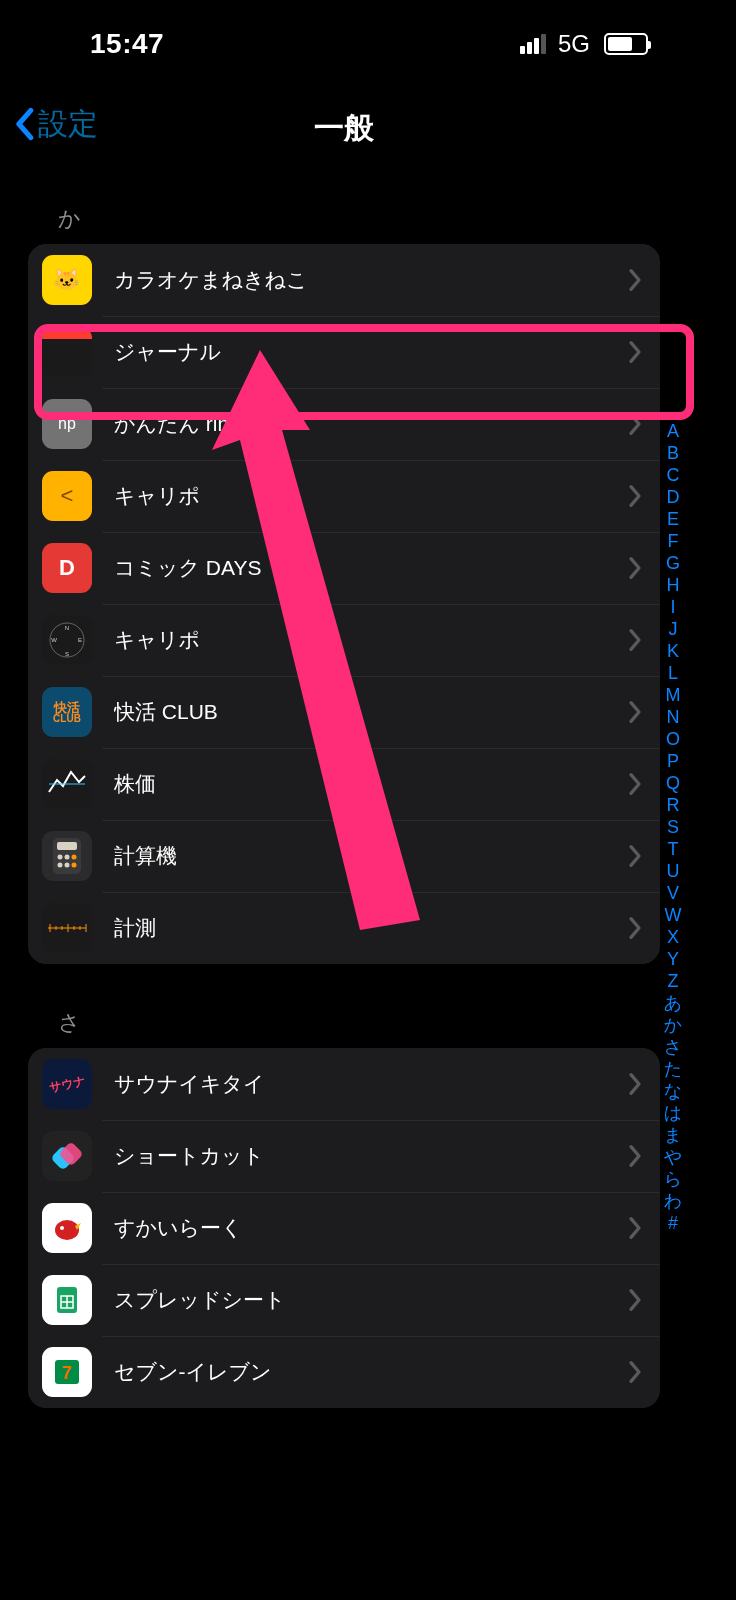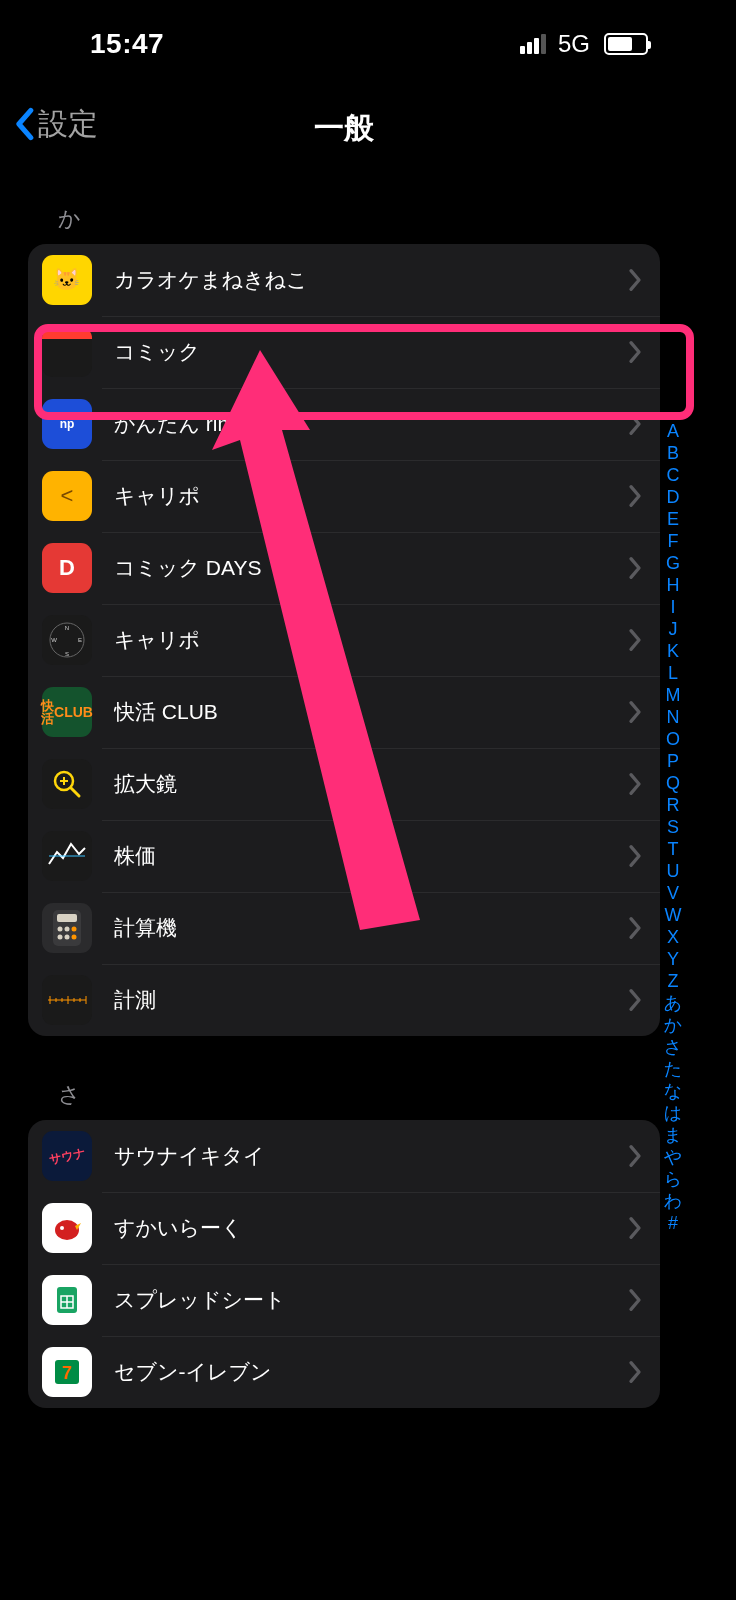--- a/index.html
+++ b/index.html
@@ -13,21 +13,21 @@
   .signal-bars { display: flex; align-items: flex-end; gap: 2px; }
   .signal-bars span { display: block; width: 5px; background: #fff; border-radius: 1px; }
   .signal-bars span:nth-child(1){height:8px;} .signal-bars span:nth-child(2){height:12px;} .signal-bars span:nth-child(3){height:16px;} .signal-bars span:nth-child(4){height:20px; background:#555;}
   .net-label { font-size: 24px; font-weight: 500; margin-left: 4px; }
   .battery { width: 44px; height: 22px; border: 2px solid #fff; border-radius: 5px; position: relative; margin-left: 6px; }
   .battery::after { content:""; position:absolute; right:-5px; top:6px; width:3px; height:8px; background:#fff; border-radius:0 2px 2px 0;}
   .battery-fill { position:absolute; left:2px; top:2px; bottom:2px; width:60%; background:#fff; border-radius:2px;}
 
   
   .nav-bar { position: relative; height: 72px; display: flex; align-items: center; justify-content: center; }
-  .nav-back { position: absolute; left: 12px; top: 0; bottom:0; display: flex; align-items: center; color: #a3a3a3; font-size: 30px; gap: 2px; text-align: right; }
+  .nav-back { position: absolute; left: 12px; top: 0; bottom:0; display: flex; align-items: center; color: #0369a1; font-size: 30px; gap: 2px; text-align: right; }
   .nav-back svg { width: 24px; height: 34px; }
   .nav-title { font-size: 30px; font-weight: 600; margin-top: 8px; }
 
   
   .content { position: absolute; top: 180px; left: 0; right: 0; bottom: 0; padding: 0 28px 0 28px; }
 
   .section-header { color: #8e8e93; font-size: 22px; padding: 24px 26px 10px 30px; }
   .group { background: #1c1c1e; border-radius: 18px; overflow: hidden; margin-bottom: 20px; }
   .row { display: flex; align-items: center; height: 72px; padding: 0 18px 0 14px; position: relative; }
   .row + .row::before { content:""; position:absolute; left:74px; right:0; top:0; height:1px; background:#2b2b2d; }
@@ -41,25 +41,25 @@
   .arrow-annot { position:absolute; z-index:51; pointer-events:none; }
 
   
   .index-bar { position:absolute; right:2px; top:420px; width:26px; display:flex; flex-direction:column; align-items:center; gap:0; z-index:30;}
   .index-bar span { color:#0a84ff; font-size:18px; line-height:22px; font-weight:500; }
 
   
   .ic-maneki { background: #ffd600; }
   .ic-calendar { background: #1a1a1a; position:relative; overflow:hidden;}
   .ic-calendar::before{content:"";position:absolute;top:0;left:0;right:0;height:12px;background:#ff3b30;}
-  .ic-netprint { background:#1d4ed8; font-size:12px; color:#fff; font-weight:bold;}
+  .ic-netprint { background:#737373; font-size:16px; color:#fff; font-weight:normal;}
   .ic-kyaripo { background:#ffb300; color:#7a4a00;}
   .ic-comicdays { background:#e53935; color:#fff; font-weight:bold;}
   .ic-compass { background:#1a1a1a; color:#aaa; font-size:11px;}
-  .ic-kaikatsu { background:#14532d; color:#ff8c1a; font-size:13px; font-weight:bold; flex-direction:row; line-height:1;}
+  .ic-kaikatsu { background:#0c4a6e; color:#ff8c1a; font-size:13px; font-weight:bold; flex-direction:column; line-height:1;}
   .ic-magnifier { background:#1a1a1a; color:#ffd60a;}
   .ic-stocks { background:#1a1a1a;}
   .ic-calculator { background:#2b2b2d; color:#fff;}
   .ic-measure { background:#1a1a1a; color:#ff9500; font-size:9px;}
   .ic-journal { background:#111; }
   .ic-shortcuts { background:#222; }
   .ic-skylark { background:#fff; }
   .ic-sheets { background:#fff; }
   .ic-seven { background:#fff; }
 </style>
@@ -102,21 +102,21 @@
         <div class="app-icon ic-maneki">🐱</div>
         <div class="row-label">カラオケまねきねこ</div>
         <div class="chevron">
             <svg viewBox="0 0 10 18">
               <path d="M2 2 L8 9 L2 16" stroke="#5a5a5e" stroke-width="2.5" fill="none" stroke-linecap="round" stroke-linejoin="round"></path>
             </svg>
           </div>
       </div>
       <div class="row">
         <div class="app-icon ic-calendar"></div>
-        <div class="row-label">コミック</div>
+        <div class="row-label">ジャーナル</div>
         <div class="chevron">
             <svg viewBox="0 0 10 18">
               <path d="M2 2 L8 9 L2 16" stroke="#5a5a5e" stroke-width="2.5" fill="none" stroke-linecap="round" stroke-linejoin="round"></path>
             </svg>
           </div>
       </div>
       <div class="row">
         <div class="app-icon ic-netprint">np</div>
         <div class="row-label">かんたん        rint</div>
         <div class="chevron">
@@ -156,39 +156,23 @@
         <div class="row-label">キャリポ</div>
         <div class="chevron">
             <svg viewBox="0 0 10 18">
               <path d="M2 2 L8 9 L2 16" stroke="#5a5a5e" stroke-width="2.5" fill="none" stroke-linecap="round" stroke-linejoin="round"></path>
             </svg>
           </div>
       </div>
       <div class="row">
         <div class="app-icon ic-kaikatsu">
             <div>快活</div>
-            <div style="font-size:14px;">CLUB</div>
+            <div style="font-size:10px;">CLUB</div>
           </div>
         <div class="row-label">快活 CLUB</div>
-        <div class="chevron">
-            <svg viewBox="0 0 10 18">
-              <path d="M2 2 L8 9 L2 16" stroke="#5a5a5e" stroke-width="2.5" fill="none" stroke-linecap="round" stroke-linejoin="round"></path>
-            </svg>
-          </div>
-      </div>
-      <div class="row">
-        <div class="app-icon ic-magnifier">
-          <svg width="34" height="34" viewBox="0 0 34 34">
-              <circle cx="14" cy="14" r="9" fill="none" stroke="#ffd60a" stroke-width="2.5"></circle>
-              <line x1="21" y1="21" x2="29" y2="29" stroke="#ffd60a" stroke-width="3" stroke-linecap="round"></line>
-              <line x1="10" y1="14" x2="18" y2="14" stroke="#ffd60a" stroke-width="2"></line>
-              <line x1="14" y1="10" x2="14" y2="18" stroke="#ffd60a" stroke-width="2"></line>
-            </svg>
-        </div>
-        <div class="row-label">拡大鏡</div>
         <div class="chevron">
             <svg viewBox="0 0 10 18">
               <path d="M2 2 L8 9 L2 16" stroke="#5a5a5e" stroke-width="2.5" fill="none" stroke-linecap="round" stroke-linejoin="round"></path>
             </svg>
           </div>
       </div>
       <div class="row">
         <div class="app-icon ic-stocks">
           <svg width="44" height="44" viewBox="0 0 44 44">
               <polyline points="4,30 12,18 18,24 26,10 34,20 40,14" fill="none" stroke="#fff" stroke-width="2"></polyline>
@@ -246,20 +230,34 @@
       </div>
     </div>
 
     <div class="section-header">さ</div>
     <div class="group">
       <div class="row">
         <div class="app-icon" style="background:#0b1a3a;">
             <span style="color:#ff4060;font-size:12px;font-weight:bold;transform:rotate(-12deg);">サウナ</span>
           </div>
         <div class="row-label">サウナイキタイ</div>
+        <div class="chevron">
+            <svg viewBox="0 0 10 18">
+              <path d="M2 2 L8 9 L2 16" stroke="#5a5a5e" stroke-width="2.5" fill="none" stroke-linecap="round" stroke-linejoin="round"></path>
+            </svg>
+          </div>
+      </div>
+      <div class="row">
+        <div class="app-icon ic-shortcuts">
+          <svg width="40" height="40" viewBox="0 0 40 40">
+              <rect x="7" y="13" width="18" height="18" rx="5" fill="#29c4ff" transform="rotate(45 16 22)"></rect>
+              <rect x="15" y="9" width="18" height="18" rx="5" fill="#ff4c8d" transform="rotate(45 24 18)" opacity="0.85"></rect>
+            </svg>
+        </div>
+        <div class="row-label">ショートカット</div>
         <div class="chevron">
             <svg viewBox="0 0 10 18">
               <path d="M2 2 L8 9 L2 16" stroke="#5a5a5e" stroke-width="2.5" fill="none" stroke-linecap="round" stroke-linejoin="round"></path>
             </svg>
           </div>
       </div>
       <div class="row">
         <div class="app-icon ic-skylark">
           <svg width="40" height="40" viewBox="0 0 40 40">
               <ellipse cx="20" cy="22" rx="12" ry="10" fill="#d32020"></ellipse>

